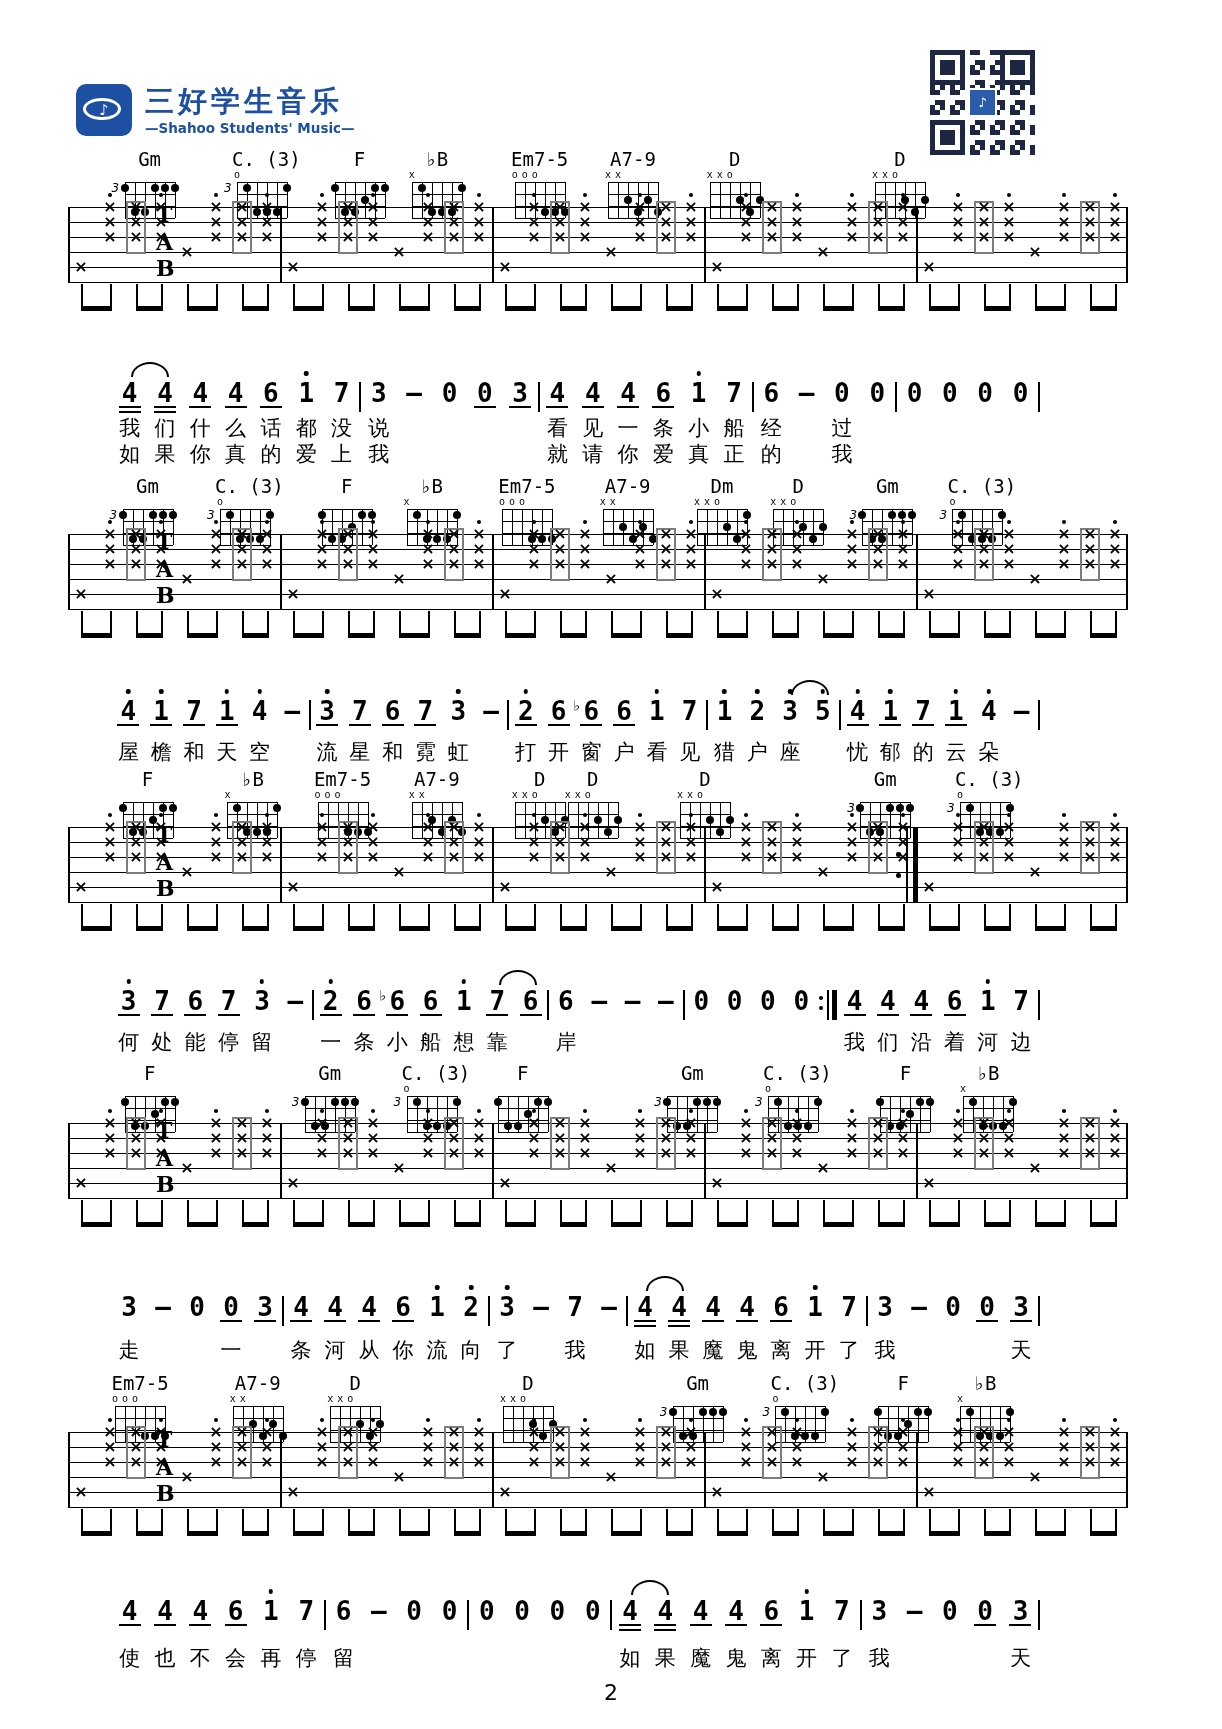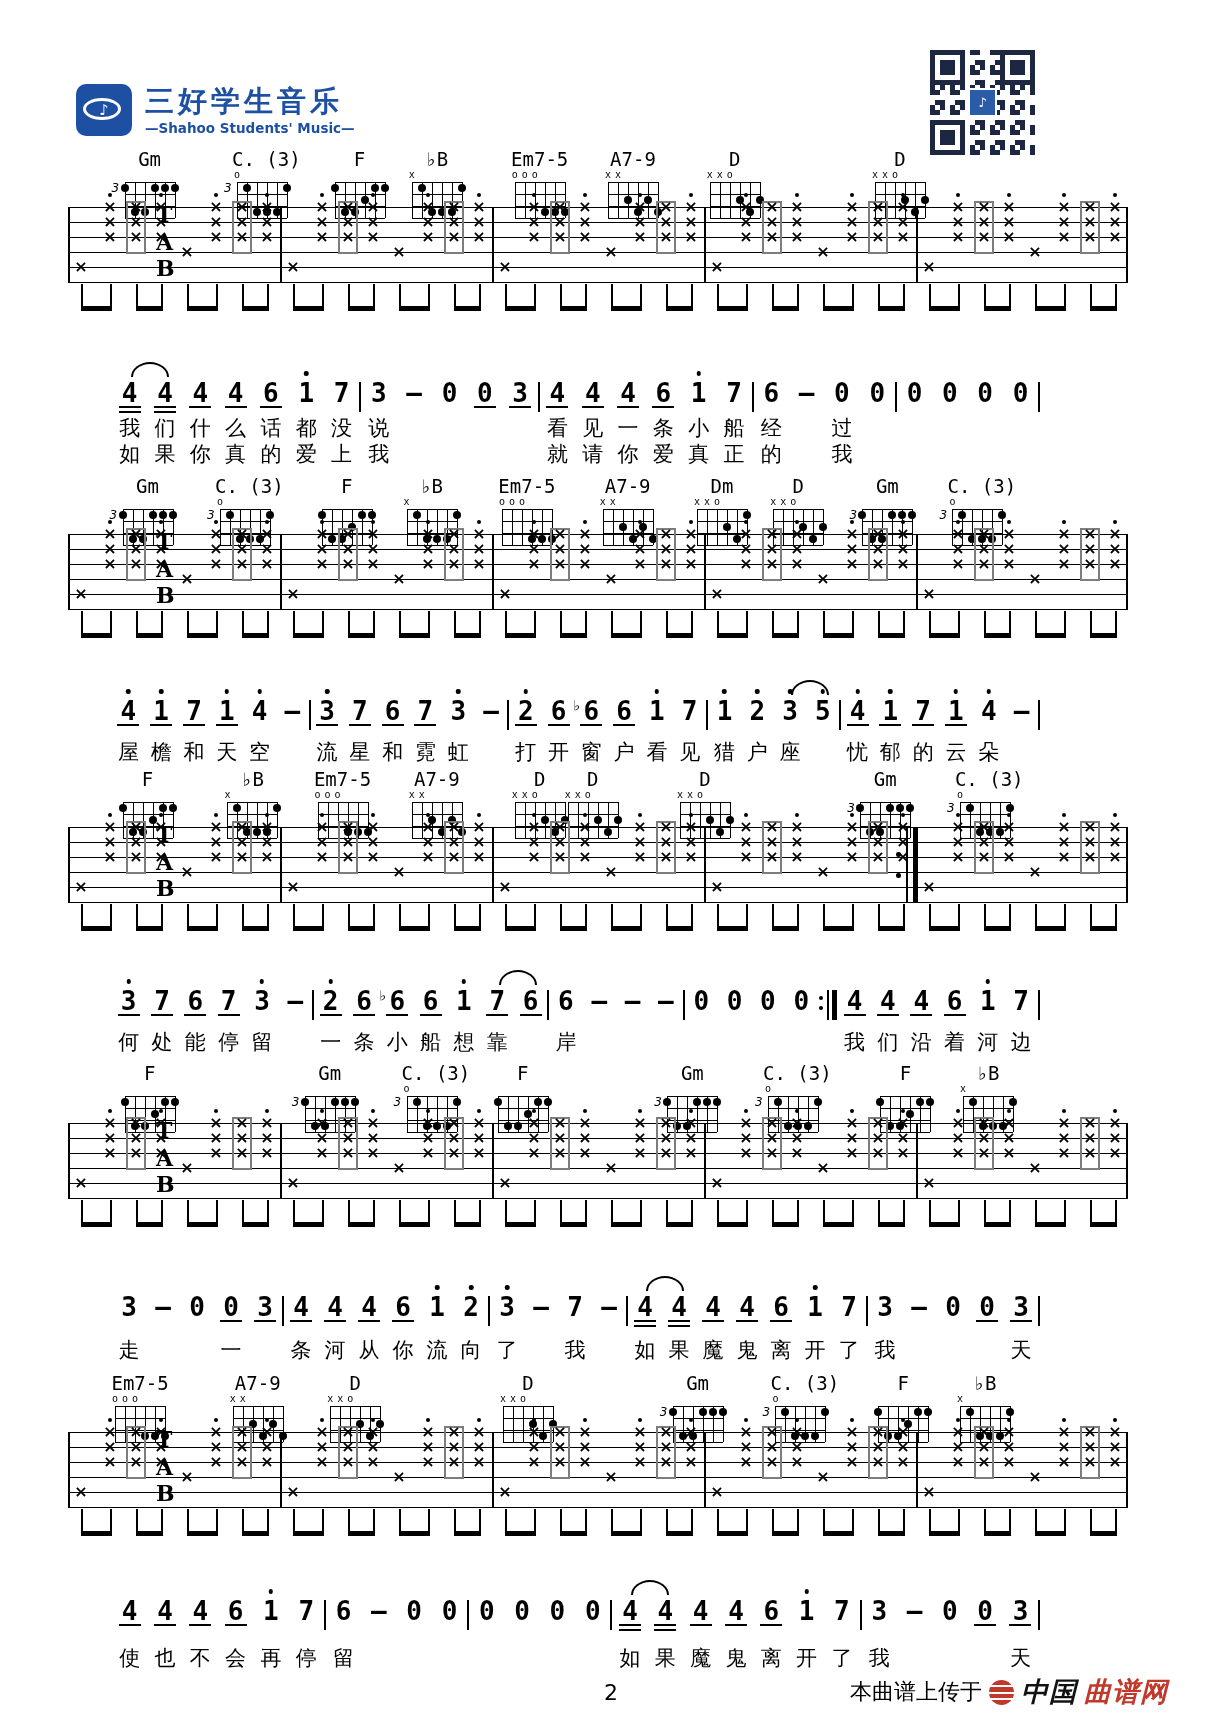--- a/index.html
+++ b/index.html
@@ -2573,19 +2573,13 @@
           <div class="jcell"><span class="jnote">–</span></div>
           <div class="jcell"><span class="jnote">0</span></div>
           <div class="jcell"><span class="jnote u1">0</span></div>
           <div class="jcell"><span class="jnote u1">3</span><div class="lyr" style="top: 50px;">天</div></div>
           <div class="jbar"></div>
         </div>
       </div>
     </div>
 
   <div class="pgnum">2</div>
-  <div class="credit">
-    <span class="t1">本曲谱上传于</span>
-    <span class="siteicon"></span>
-    <span class="sitecn">中国</span>
-    <span class="sitenet">曲谱网</span>
-  </div>
 </div>
 
 </body></html>

